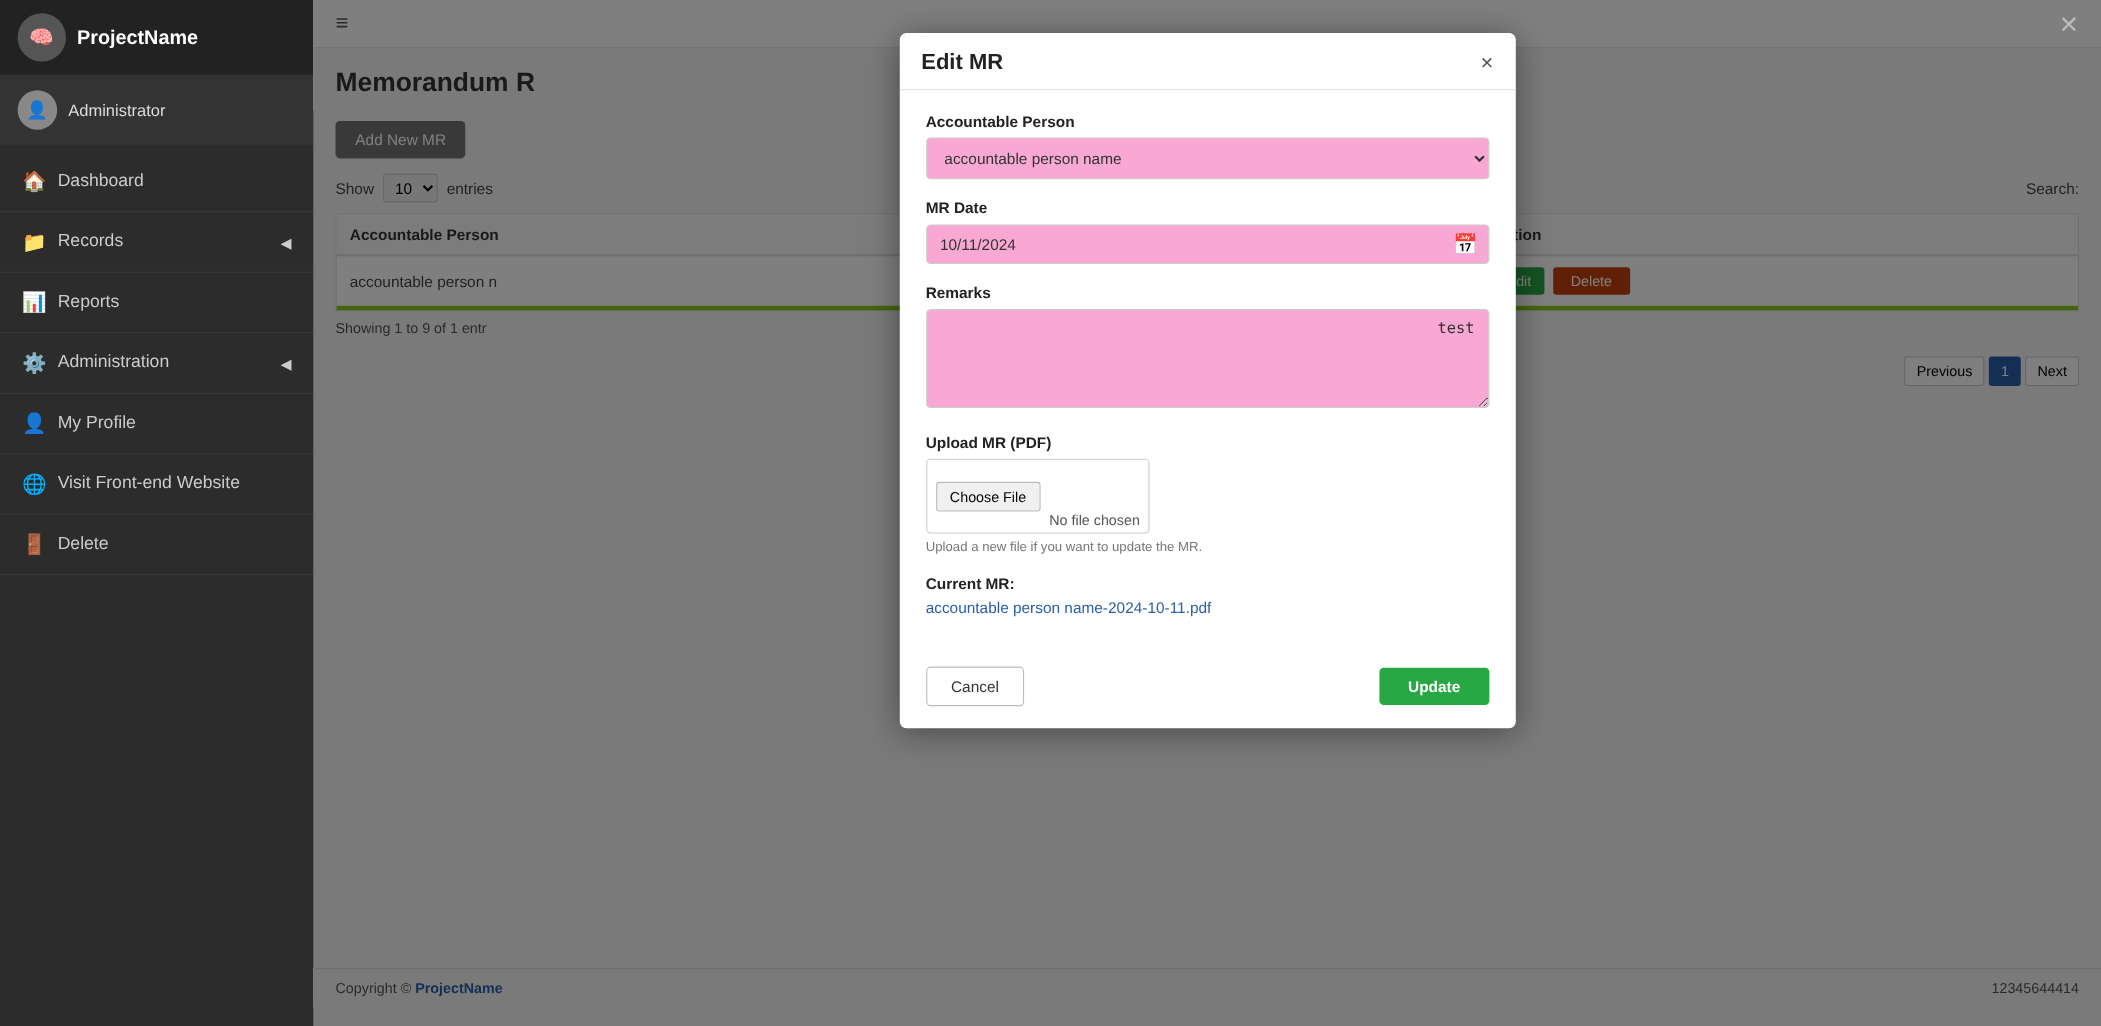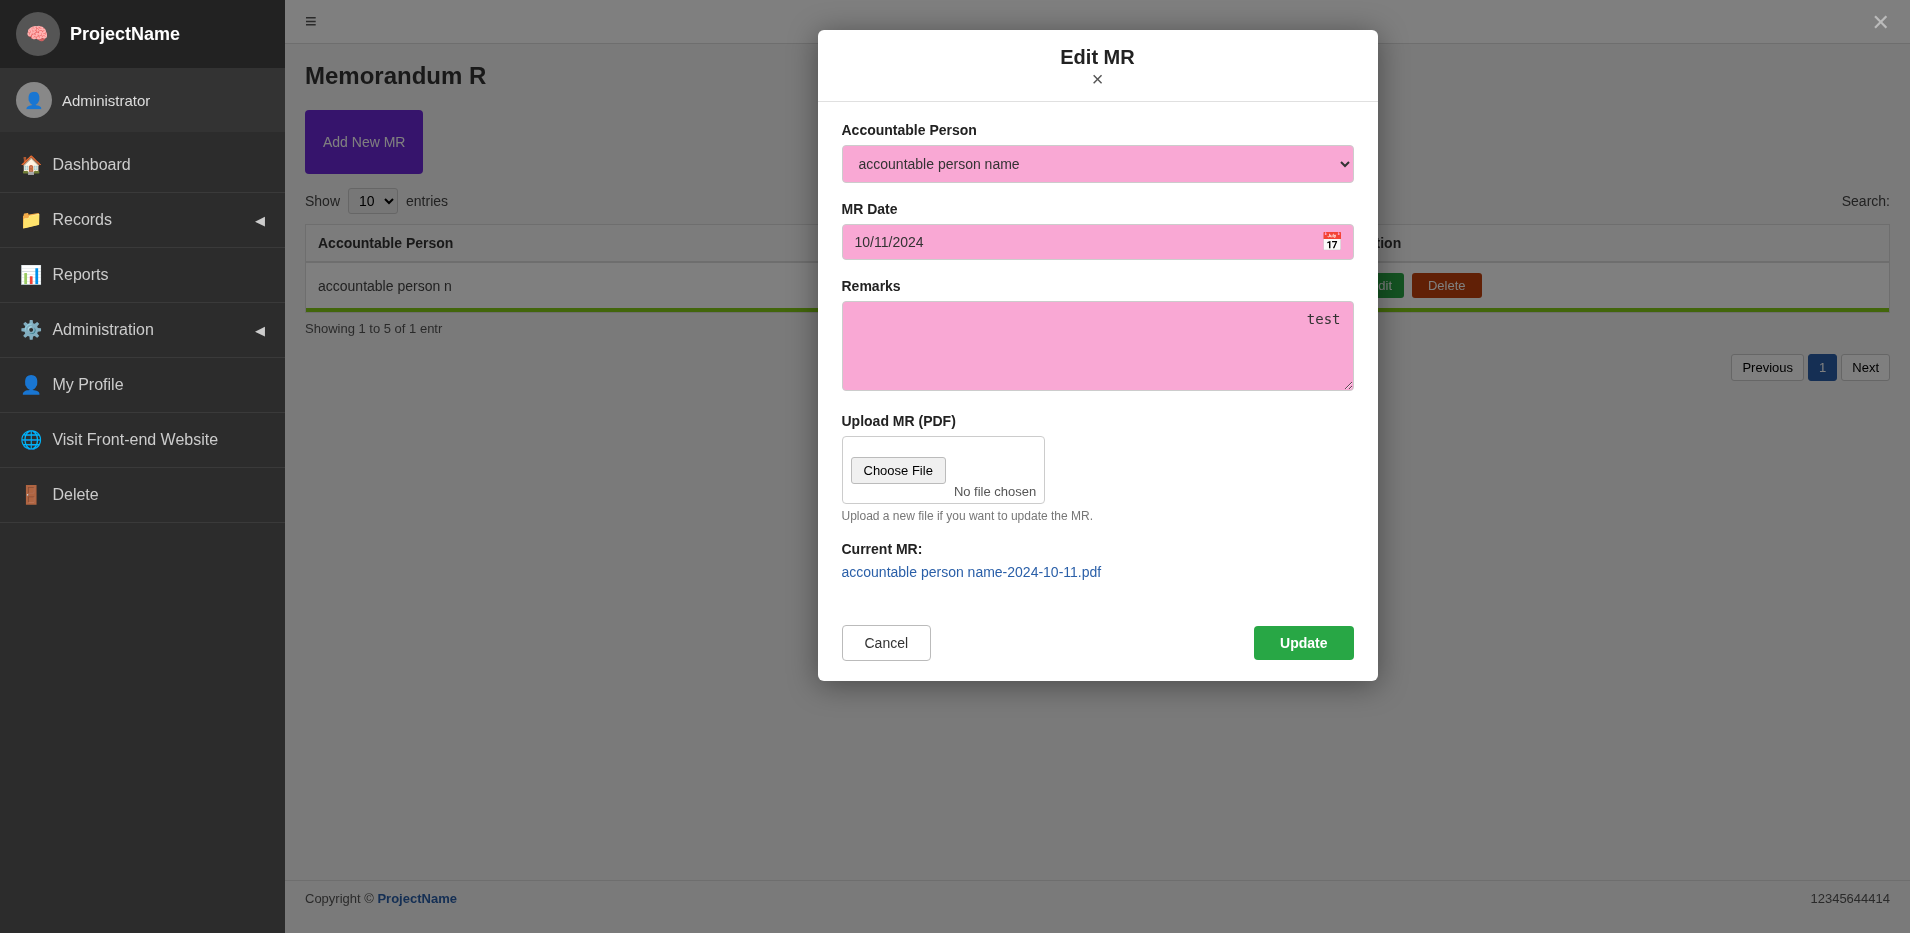--- a/index.html
+++ b/index.html
@@ -96,24 +96,24 @@
       padding: 18px 20px 10px;
       font-size: 24px;
       font-weight: bold;
       color: #333;
       background: #f5f5f5;
     }
     .main-toolbar {
       padding: 10px 20px 14px;
     }
     .btn-add-new {
-      background: #6d28d9;
+      background: #737373;
       color: #fff;
       border: none;
-      padding: 24px 18px;
+      padding: 9px 18px;
       border-radius: 4px;
       font-size: 14px;
       cursor: pointer;
     }
     .table-controls {
       padding: 0 20px 10px;
       display: flex;
       align-items: center;
       gap: 8px;
       font-size: 14px;
@@ -236,21 +236,20 @@
       overflow-y: auto;
       box-shadow: 0 4px 30px rgba(0,0,0,0.4);
       position: relative;
     }
     .modal-header {
       display: flex;
       align-items: center;
       justify-content: space-between;
       padding: 16px 20px 12px;
       border-bottom: 1px solid #e0e0e0;
-      flex-direction: column;
     }
     .modal-title {
       font-size: 20px;
       font-weight: bold;
       color: #222;
     }
     .modal-close {
       font-size: 20px;
       cursor: pointer;
       color: #555;
@@ -473,21 +472,21 @@
             </td>
             <td>
               <button class="btn-edit">Edit</button>
               <button class="btn-delete">Delete</button>
             </td>
           </tr>
         </tbody>
       </table>
     </div>
 
-    <div class="showing-text" style="padding: 8px 20px; font-size:13px; color:#555;">Showing 1 to 5 of 1 entr</div>
+    <div class="showing-text" style="padding: 8px 20px; font-size:13px; color:#555;">Showing 1 to 9 of 1 entr</div>
 
     <div class="pagination-area">
       <button class="page-btn">Previous</button>
       <button class="page-btn active">1</button>
       <button class="page-btn">Next</button>
     </div>
 
     <div class="main-footer">
       <span>
         <span>Copyright © </span><a href="#">ProjectName</a>

